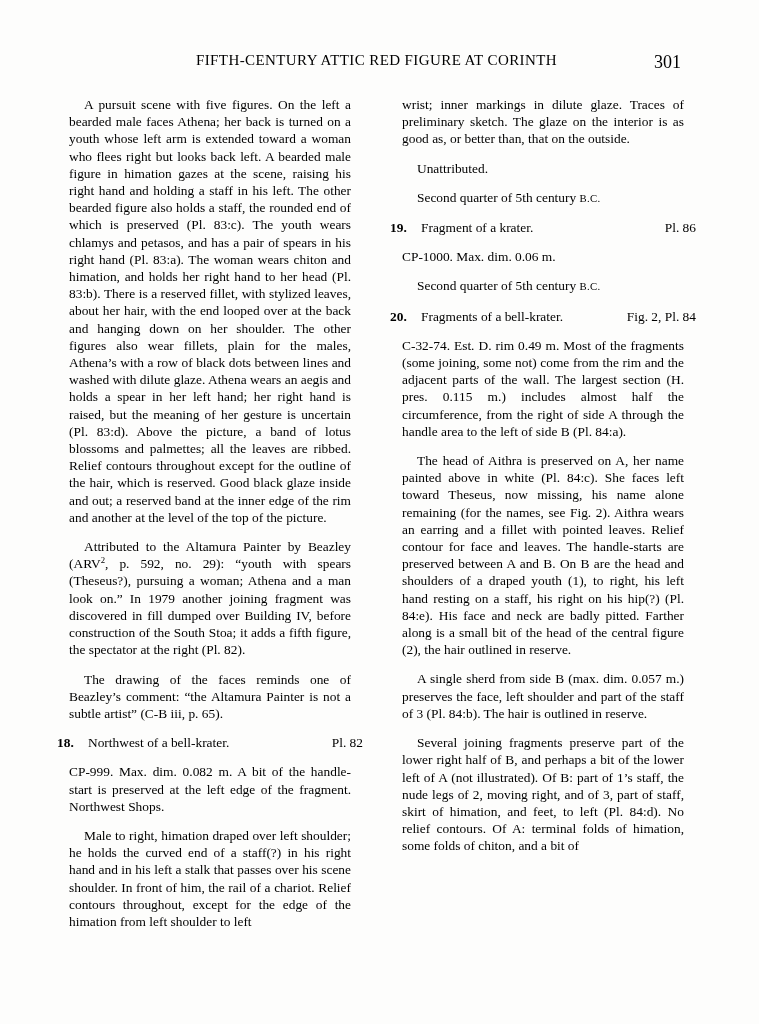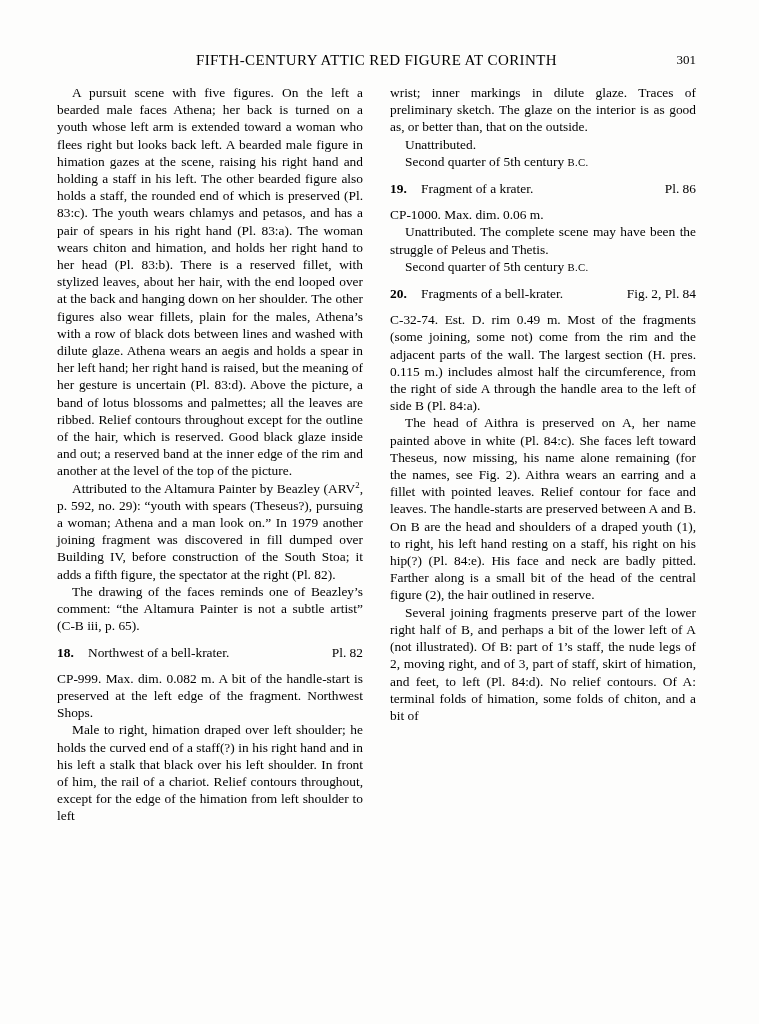--- a/index.html
+++ b/index.html
@@ -23,39 +23,39 @@
     height: 20px;
   }
   .running-head .title {
     text-align: center;
     font-size: 15px;
     letter-spacing: 0.4px;
     white-space: nowrap;
   }
   .running-head .pagenum {
     position: absolute;
-    right: 0;
+    right: 15px;
     top: 0;
-    font-size: 13px;
+    font-size: 18px;
   }
   .columns {
     position: absolute;
     top: 84px;
     left: 57px;
     width: 639px;
     display: flex;
     gap: 27px;
   }
   .col {
     width: 306px;
     font-size: 13.4px;
     line-height: 17.2px;
     text-align: justify;
   }
-  .col p { margin: 0; }
+  .col p { margin: 12px; }
   p.indent { text-indent: 15px; }
   p.noindent { text-indent: 0; }
   .entry-head {
     display: flex;
     align-items: baseline;
     margin: 9px 0;
     text-align: left;
   }
   .entry-num {
     flex: none;
@@ -87,41 +87,41 @@
       <p class="indent">A pursuit scene with five figures. On the left a bearded male faces Athena; her back is turned on a youth whose left arm is extended toward a woman who flees right but looks back left. A bearded male figure in himation gazes at the scene, raising his right hand and holding a staff in his left. The other bearded figure also holds a staff, the rounded end of which is preserved (Pl. 83:c). The youth wears chlamys and petasos, and has a pair of spears in his right hand (Pl. 83:a). The woman wears chiton and himation, and holds her right hand to her head (Pl. 83:b). There is a reserved fillet, with stylized leaves, about her hair, with the end looped over at the back and hanging down on her shoulder. The other figures also wear fillets, plain for the males, Athena’s with a row of black dots between lines and washed with dilute glaze. Athena wears an aegis and holds a spear in her left hand; her right hand is raised, but the meaning of her gesture is uncertain (Pl. 83:d). Above the picture, a band of lotus blossoms and palmettes; all the leaves are ribbed. Relief contours throughout except for the outline of the hair, which is reserved. Good black glaze inside and out; a reserved band at the inner edge of the rim and another at the level of the top of the picture.</p>
       <p class="indent"><span>Attributed to the Altamura Painter by Beazley (</span><span class="cite">ARV</span><sup>2</sup><span>, p. 592, no. 29): “youth with spears (Theseus?), pursuing a woman; Athena and a man look on.” In 1979 another joining fragment was discovered in fill dumped over Building IV, before construction of the South Stoa; it adds a fifth figure, the spectator at the right (Pl. 82).</span></p>
       <p class="indent">The drawing of the faces reminds one of Beazley’s comment: “the Altamura Painter is not a subtle artist” (C-B iii, p. 65).</p>
 
       <div class="entry-head">
         <span class="entry-num">18.</span>
         <span class="entry-title">Northwest of a bell-krater.</span>
         <span class="entry-plate">Pl. 82</span>
       </div>
       <p class="entry-details">CP-999. Max. dim. 0.082 m. A bit of the handle-start is preserved at the left edge of the fragment. Northwest Shops.</p>
-      <p class="indent">Male to right, himation draped over left shoulder; he holds the curved end of a staff(?) in his right hand and in his left a stalk that black over his left shoulder. In front of him, the rail of a chariot. Relief contours throughout, except for the edge of the himation from left shoulder to left</p>
+      <p class="indent">Male to right, himation draped over left shoulder; he holds the curved end of a staff(?) in his right hand and in his left a stalk that passes over his scene shoulder. In front of him, the rail of a chariot. Relief contours throughout, except for the edge of the himation from left shoulder to left</p>
     </div>
 
     <div class="col">
       <p class="noindent">wrist; inner markings in dilute glaze. Traces of preliminary sketch. The glaze on the interior is as good as, or better than, that on the outside.</p>
       <p class="indent">Unattributed.</p>
       <p class="indent"><span>Second quarter of 5th century </span><span class="sc">B.C.</span></p>
 
       <div class="entry-head">
         <span class="entry-num">19.</span>
         <span class="entry-title">Fragment of a krater.</span>
         <span class="entry-plate">Pl. 86</span>
       </div>
       <p class="entry-details">CP-1000. Max. dim. 0.06 m.</p>
-      <p class="indent">Unattributed. The complete scene may have been the struggle of Peleus and Thetis.</p>
       <p class="indent"><span>Second quarter of 5th century </span><span class="sc">B.C.</span></p>
 
       <div class="entry-head">
         <span class="entry-num">20.</span>
         <span class="entry-title">Fragments of a bell-krater.</span>
         <span class="entry-plate">Fig. 2, Pl. 84</span>
       </div>
       <p class="entry-details">C-32-74. Est. D. rim 0.49 m. Most of the fragments (some joining, some not) come from the rim and the adjacent parts of the wall. The largest section (H. pres. 0.115 m.) includes almost half the circumference, from the right of side A through the handle area to the left of side B (Pl. 84:a).</p>
       <p class="indent">The head of Aithra is preserved on A, her name painted above in white (Pl. 84:c). She faces left toward Theseus, now missing, his name alone remaining (for the names, see Fig. 2). Aithra wears an earring and a fillet with pointed leaves. Relief contour for face and leaves. The handle-starts are preserved between A and B. On B are the head and shoulders of a draped youth (1), to right, his left hand resting on a staff, his right on his hip(?) (Pl. 84:e). His face and neck are badly pitted. Farther along is a small bit of the head of the central figure (2), the hair outlined in reserve.</p>
+      <p class="indent">A single sherd from side B (max. dim. 0.057 m.) preserves the face, left shoulder and part of the staff of 3 (Pl. 84:b). The hair is outlined in reserve.</p>
       <p class="indent">Several joining fragments preserve part of the lower right half of B, and perhaps a bit of the lower left of A (not illustrated). Of B: part of 1’s staff, the nude legs of 2, moving right, and of 3, part of staff, skirt of himation, and feet, to left (Pl. 84:d). No relief contours. Of A: terminal folds of himation, some folds of chiton, and a bit of</p>
     </div>
 
   </div>
 </div>
 
 </body></html>

